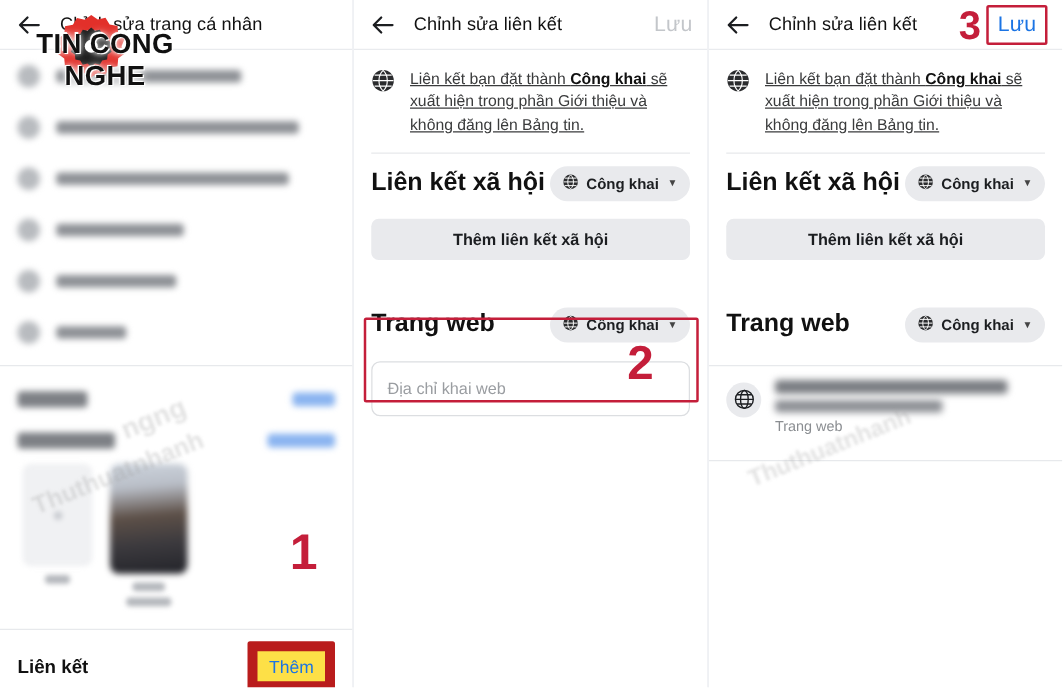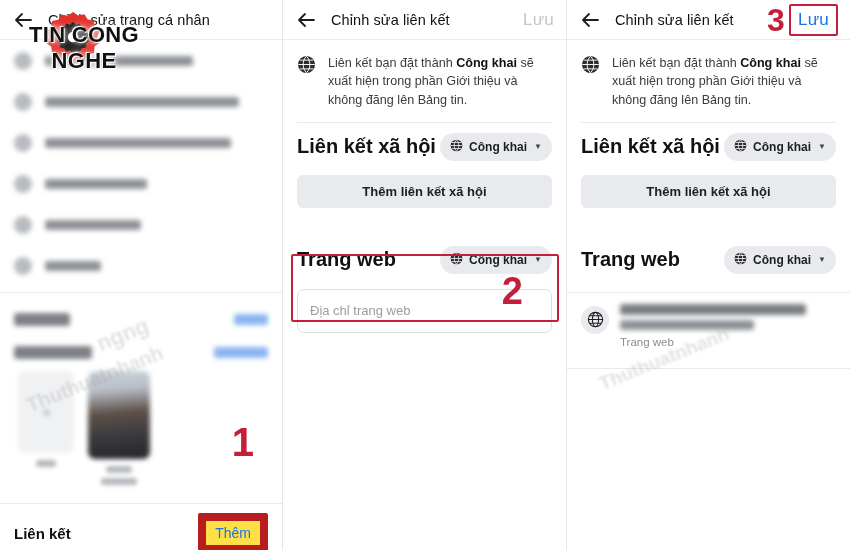--- a/index.html
+++ b/index.html
@@ -73,21 +73,21 @@
   }
   .link-row-label { font-size: 15px; font-weight: bold; color:#111; }
   .them-btn {
     color:#1b74e4; font-size: 14px; background:#fde047;
     border: 8px solid #b91c1c; border-radius: 2px; padding: 4px 9px;
     position: relative; z-index: 6;
   }
 
   
   .notice { display: flex; gap: 12px; padding: 14px 14px 13px 14px; }
-  .notice-text { font-size: 12.6px; line-height: 1.45; color: #3a3b3c; }
+  .notice-text { font-size: 12.6px; line-height: 1.45; color: #3a3b3c; text-decoration: underline; }
   .notice-text b { font-weight: bold; color:#111; }
 
   .globe-sm { width: 19px; height: 19px; flex: 0 0 19px; margin-top: 1px; }
 
   .sec-title-row {
     display:flex; align-items:center; justify-content:space-between;
     padding: 4px 14px 0; height: 44px;
   }
   .sec-title { font-size: 20px; font-weight: bold; color:#111; }
 
@@ -295,21 +295,21 @@
               <path d="M10 1.4c2.3 2.1 3.5 5.1 3.5 8.6S12.3 16.5 10 18.6C7.7 16.5 6.5 13.5 6.5 10S7.7 3.5 10 1.4z" fill="none" stroke="#fff" stroke-width="1.2"></path>
               <path d="M1.3 10h17.4M2.8 5.4h14.4M2.8 14.6h14.4" stroke="#fff" stroke-width="1.2"></path>
             </svg>
         </span>
         <span>Công khai</span>
         <span class="caret">▼</span>
       </span>
     </div>
 
     <div class="url-input-wrap">
-      <div class="url-input">Địa chỉ trang web</div>
+      <div class="url-input">Địa chỉ khai web</div>
     </div>
 
     <div class="red-box-input" style="left: 8px; top: 254px; width: 268px; height: 68px;"></div>
     <span class="red-num" style="right: 43px; top: 272px; font-size: 38px;">2</span>
   </div>
 
   <div class="panel panel-right">
 
     <div class="appbar">
       <span class="back-arrow">

